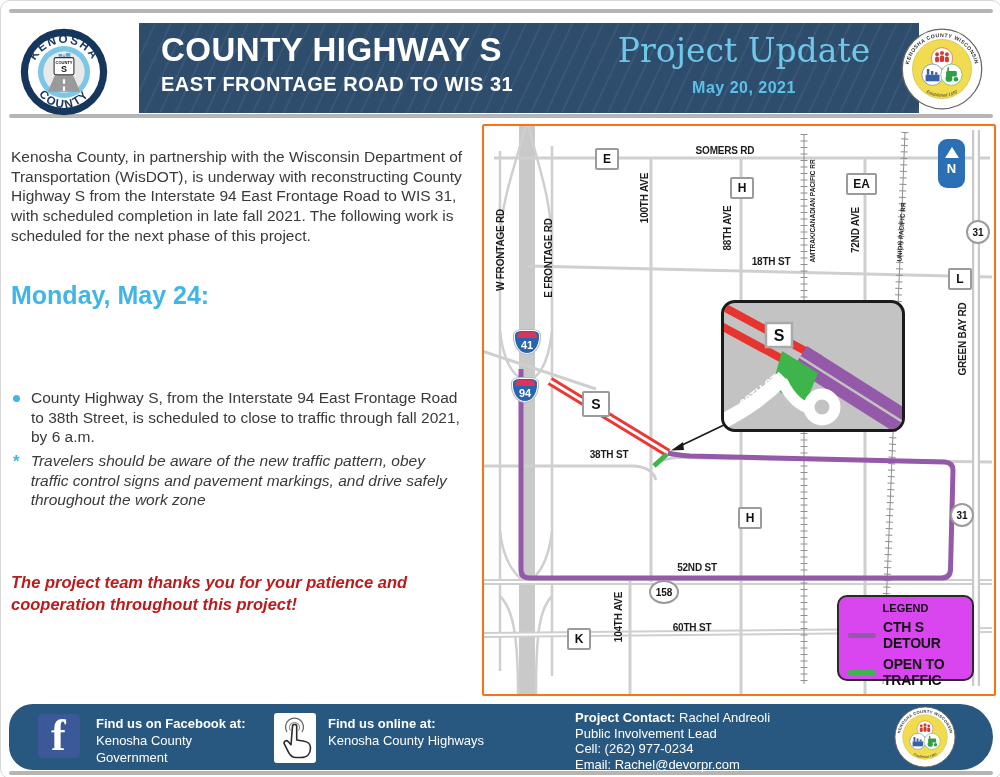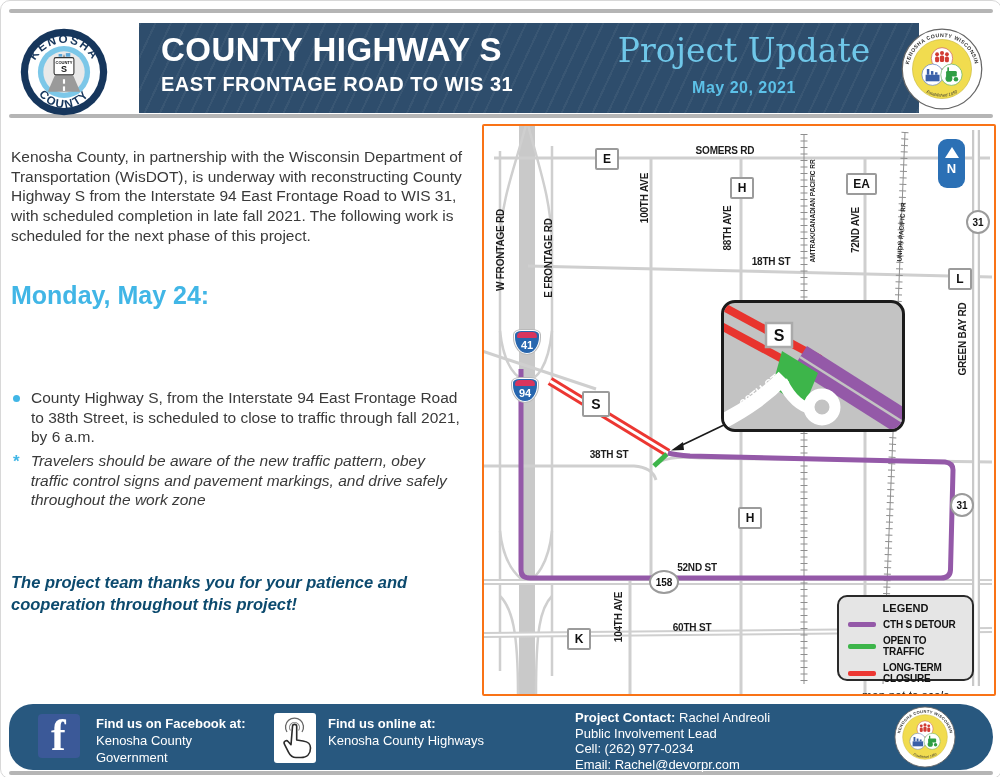--- a/index.html
+++ b/index.html
@@ -18,48 +18,48 @@
   .sealbox{position:absolute;left:900px;top:27px;width:82px;height:82px;z-index:3;}
   .sealbox2{position:absolute;left:893px;top:705px;width:62px;height:62px;z-index:3;}
   
   .leftcol{position:absolute;left:10px;top:144px;width:466px;height:548px;color:#3a3a3a;}
   .intro{position:absolute;left:0;top:2px;width:464px;font-size:15.5px;line-height:1.27;}
   .heading{position:absolute;left:0;top:136px;font-size:25px;font-weight:bold;color:#41B6E6;}
   .bullet{position:absolute;display:flex;gap:11px;width:452px;font-size:15.5px;line-height:1.26;}
   .b1{left:2px;top:175px;} .b2{left:2px;top:243px;} .bnote{left:2px;top:306px;font-style:italic;}
   .dot{flex:0 0 auto;width:7px;height:7px;border-radius:50%;background:#41B6E6;margin-top:7px;}
   .star{flex:0 0 auto;color:#41B6E6;font-weight:bold;font-size:17px;line-height:1;margin-top:2px;font-style:normal;}
-  .closing{position:absolute;left:0;top:426px;width:430px;font-weight:bold;font-style:italic;font-size:16.5px;line-height:1.35;color:#0c4a6e;}
+  .closing{position:absolute;left:0;top:426px;width:430px;font-weight:bold;font-style:italic;font-size:16.5px;line-height:1.35;color:#b91c1c;}
   
   .map{position:absolute;left:481px;top:123px;width:510px;height:568px;background:#fff;border:2px solid #f97316;border-radius:2px;overflow:hidden;}
   .map svg.base{position:absolute;left:0;top:0;}
   .hlab,.vlab{position:absolute;white-space:nowrap;font-weight:bold;color:#1c1c1c;font-size:10px;letter-spacing:-.2px;transform:translate(-50%,-50%);}
   .vlab{transform:translate(-50%,-50%) rotate(-90deg);}
   .rrlab{font-size:6.5px;letter-spacing:0;}
   .tilt{transform:translate(-50%,-50%) rotate(-86deg);}
   .sq{position:absolute;width:20px;height:18px;background:#fff;border:2.5px solid #9b9b9b;border-radius:2px;
       display:flex;align-items:center;justify-content:center;font-weight:bold;font-size:12px;color:#111;z-index:4;}
   .circ{position:absolute;width:20px;height:20px;background:#fff;border:2.5px solid #9b9b9b;border-radius:50%;
-      display:flex;align-items:center;justify-content:center;font-weight:bold;font-size:10px;color:#111;z-index:4;}
+      display:flex;align-items:center;justify-content:center;font-weight:bold;font-size:10px;color:#111;z-index:4;margin-top:10px;}
   .shield{position:absolute;width:26px;height:24px;background:#2766AE;border:1px solid #fff;box-shadow:0 0 0 1px #b9b9b9;
       border-radius:8px 8px 14px 14px / 5px 5px 18px 18px;display:flex;align-items:flex-end;justify-content:center;
       color:#fff;font-weight:bold;font-size:11px;padding-bottom:2px;box-sizing:border-box;z-index:4;}
   .shield::before{content:"";position:absolute;top:1px;left:2px;right:2px;height:6px;background:#D8355E;border-radius:6px 6px 2px 2px;}
   .shield span{position:relative;}
   .north{position:absolute;left:454px;top:13px;width:27px;height:49px;background:#2B70B5;border-radius:9px;z-index:4;
       display:flex;flex-direction:column;align-items:center;}
   .north .tri{width:0;height:0;border-left:7px solid transparent;border-right:7px solid transparent;border-bottom:11px solid #fff;margin-top:8px;}
   .north .n{color:#fff;font-weight:bold;font-size:13px;margin-top:3px;}
   .inset{position:absolute;left:237px;top:174px;width:184px;height:132px;background:#C3C3C3;border:3px solid #1b1b1b;border-radius:14px;overflow:hidden;z-index:3;box-sizing:border-box;}
-  .legend{position:absolute;left:353px;top:469px;width:137px;height:86px;background:#e5e5e5;border:2px solid #2a2a2a;border-radius:10px;z-index:5;box-sizing:border-box;padding:5px 9px 10px;}
+  .legend{position:absolute;left:353px;top:469px;width:137px;height:86px;background:#d946ef;border:2px solid #2a2a2a;border-radius:10px;z-index:5;box-sizing:border-box;padding:5px 9px 10px;}
   .legend .ttl{text-align:center;font-weight:bold;font-size:11px;color:#111;}
   .lrow{display:flex;align-items:center;gap:7px;margin-top:5px;}
   .sw{width:28px;height:5px;border-radius:2px;flex:0 0 auto;}
   .sw.p{background:#9459A8;} .sw.g{background:#3DB54A;} .sw.r{background:#EC3732;}
-  .lrow span{font-weight:bold;font-size:10px;color:#111;letter-spacing:-.2px;}
+  .lrow span{font-weight:bold;font-size:14px;color:#111;letter-spacing:-.2px;}
   .lnote{text-align:center;font-style:italic;font-size:12px;color:#222;margin-top:5px;}
   
   .footer{position:absolute;left:8px;top:703px;width:984px;height:66px;background:#28587F;border-radius:24px 33px 33px 24px;color:#fff;}
   .fb-icon{position:absolute;left:29px;top:10px;width:42px;height:44px;background:#3B5998;border-radius:4px;overflow:hidden;}
   .fb-icon span{position:absolute;left:13px;top:-4px;font-family:"Liberation Serif",serif;font-weight:bold;font-size:44px;color:#fff;}
   .ftxt{position:absolute;top:11px;font-size:13px;line-height:17px;}
   .ftxt .h{font-weight:bold;}
   .click-icon{position:absolute;left:265px;top:9px;width:42px;height:50px;background:#fff;border-radius:3px;}
   .contact{position:absolute;left:566px;top:6px;font-size:13px;line-height:15.5px;}
   .contact b{font-weight:bold;}

